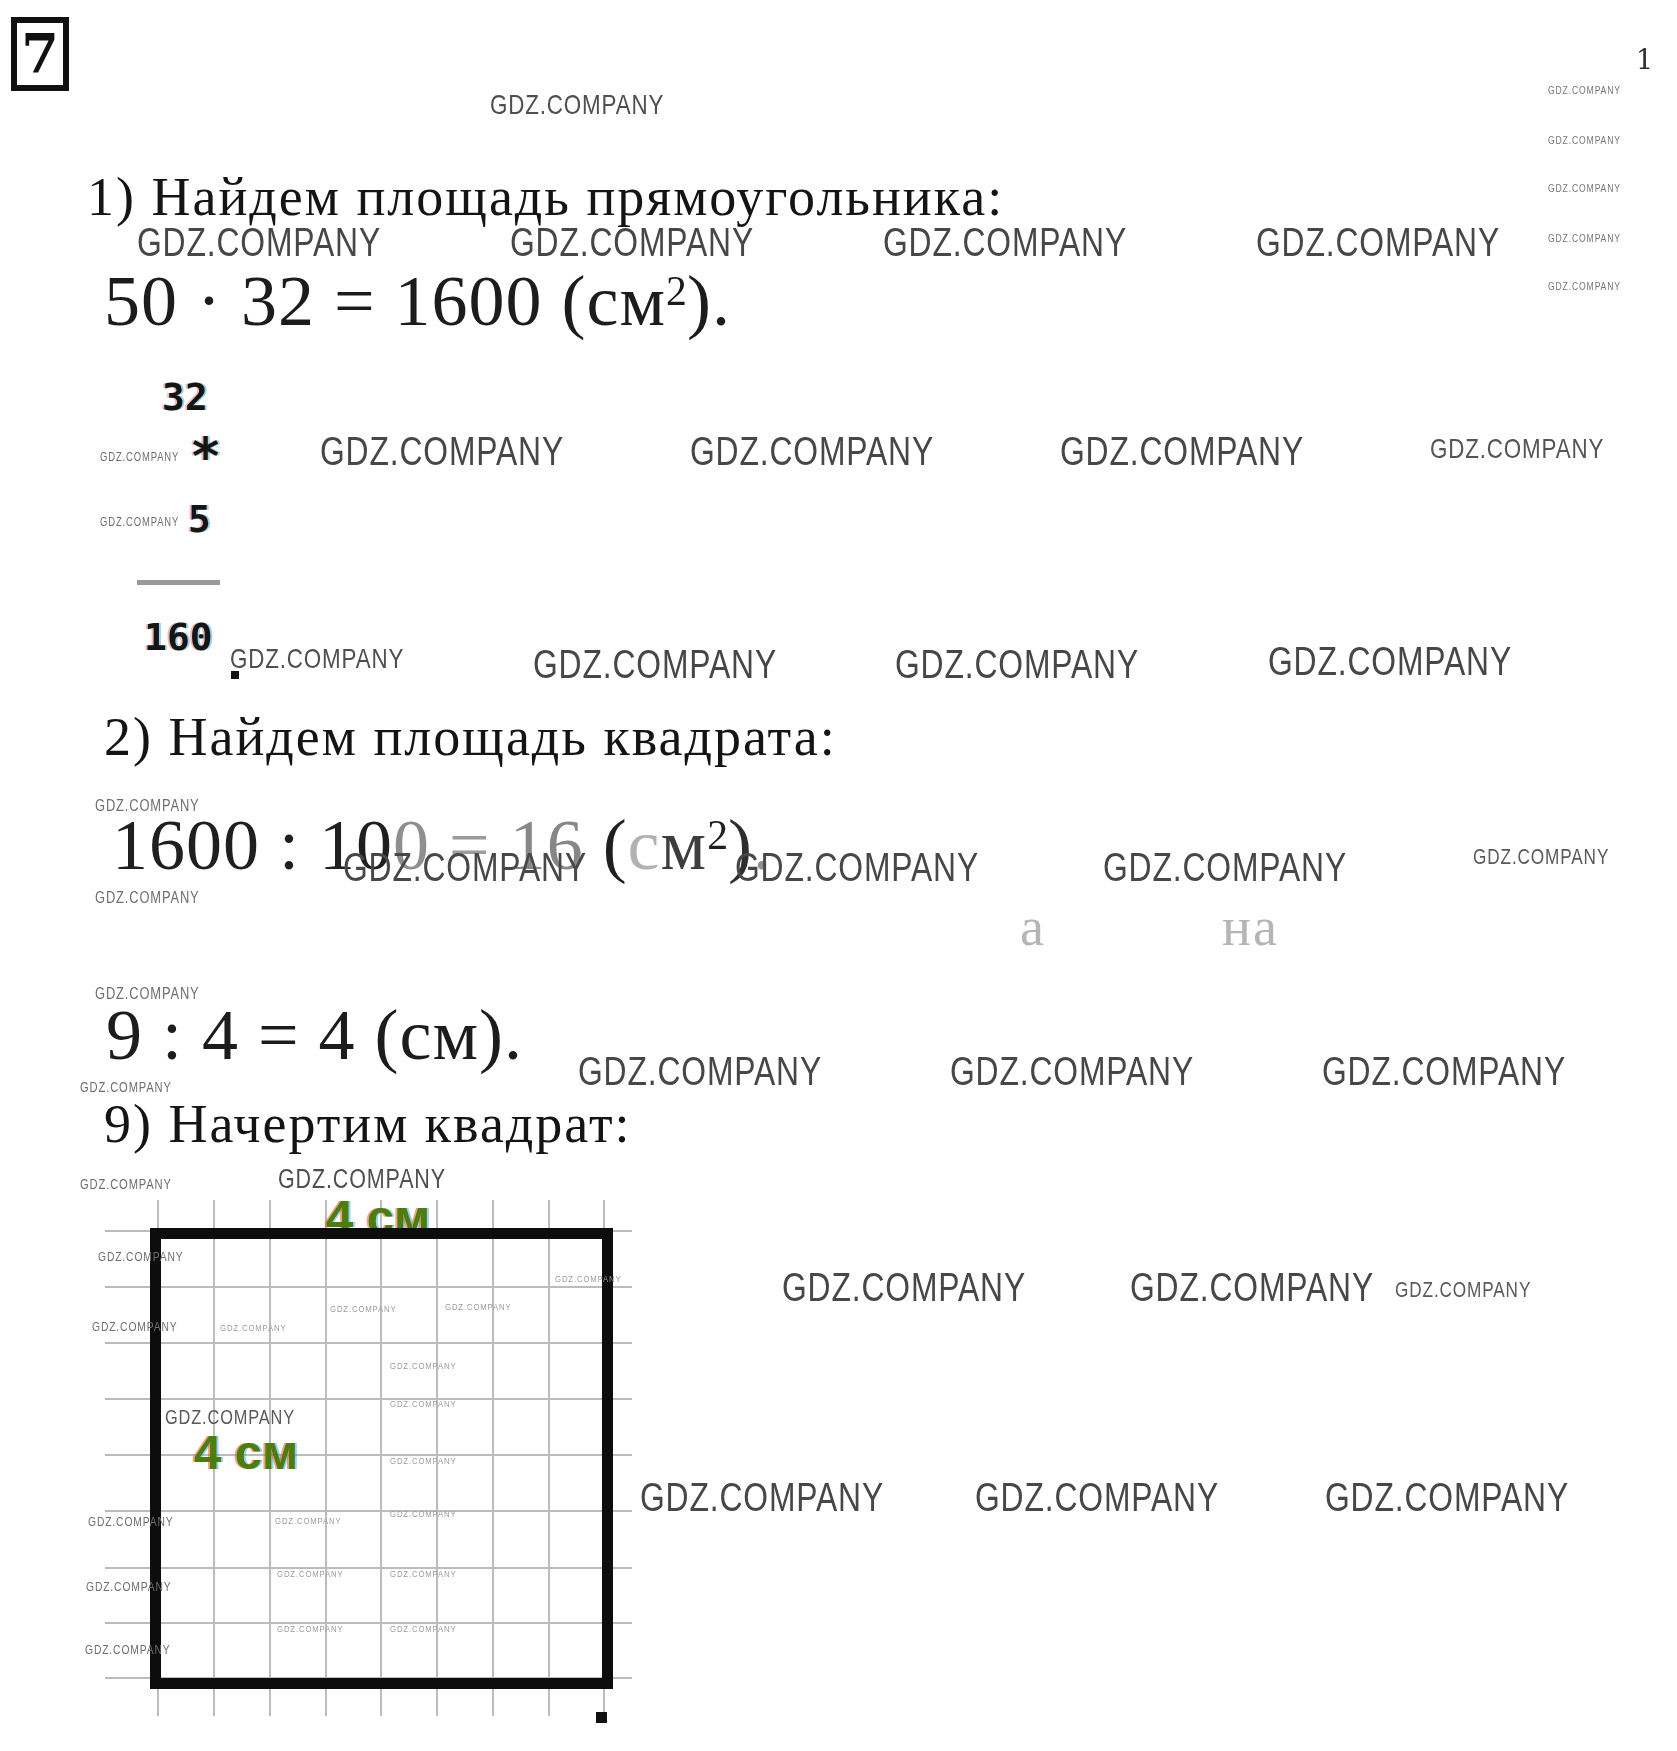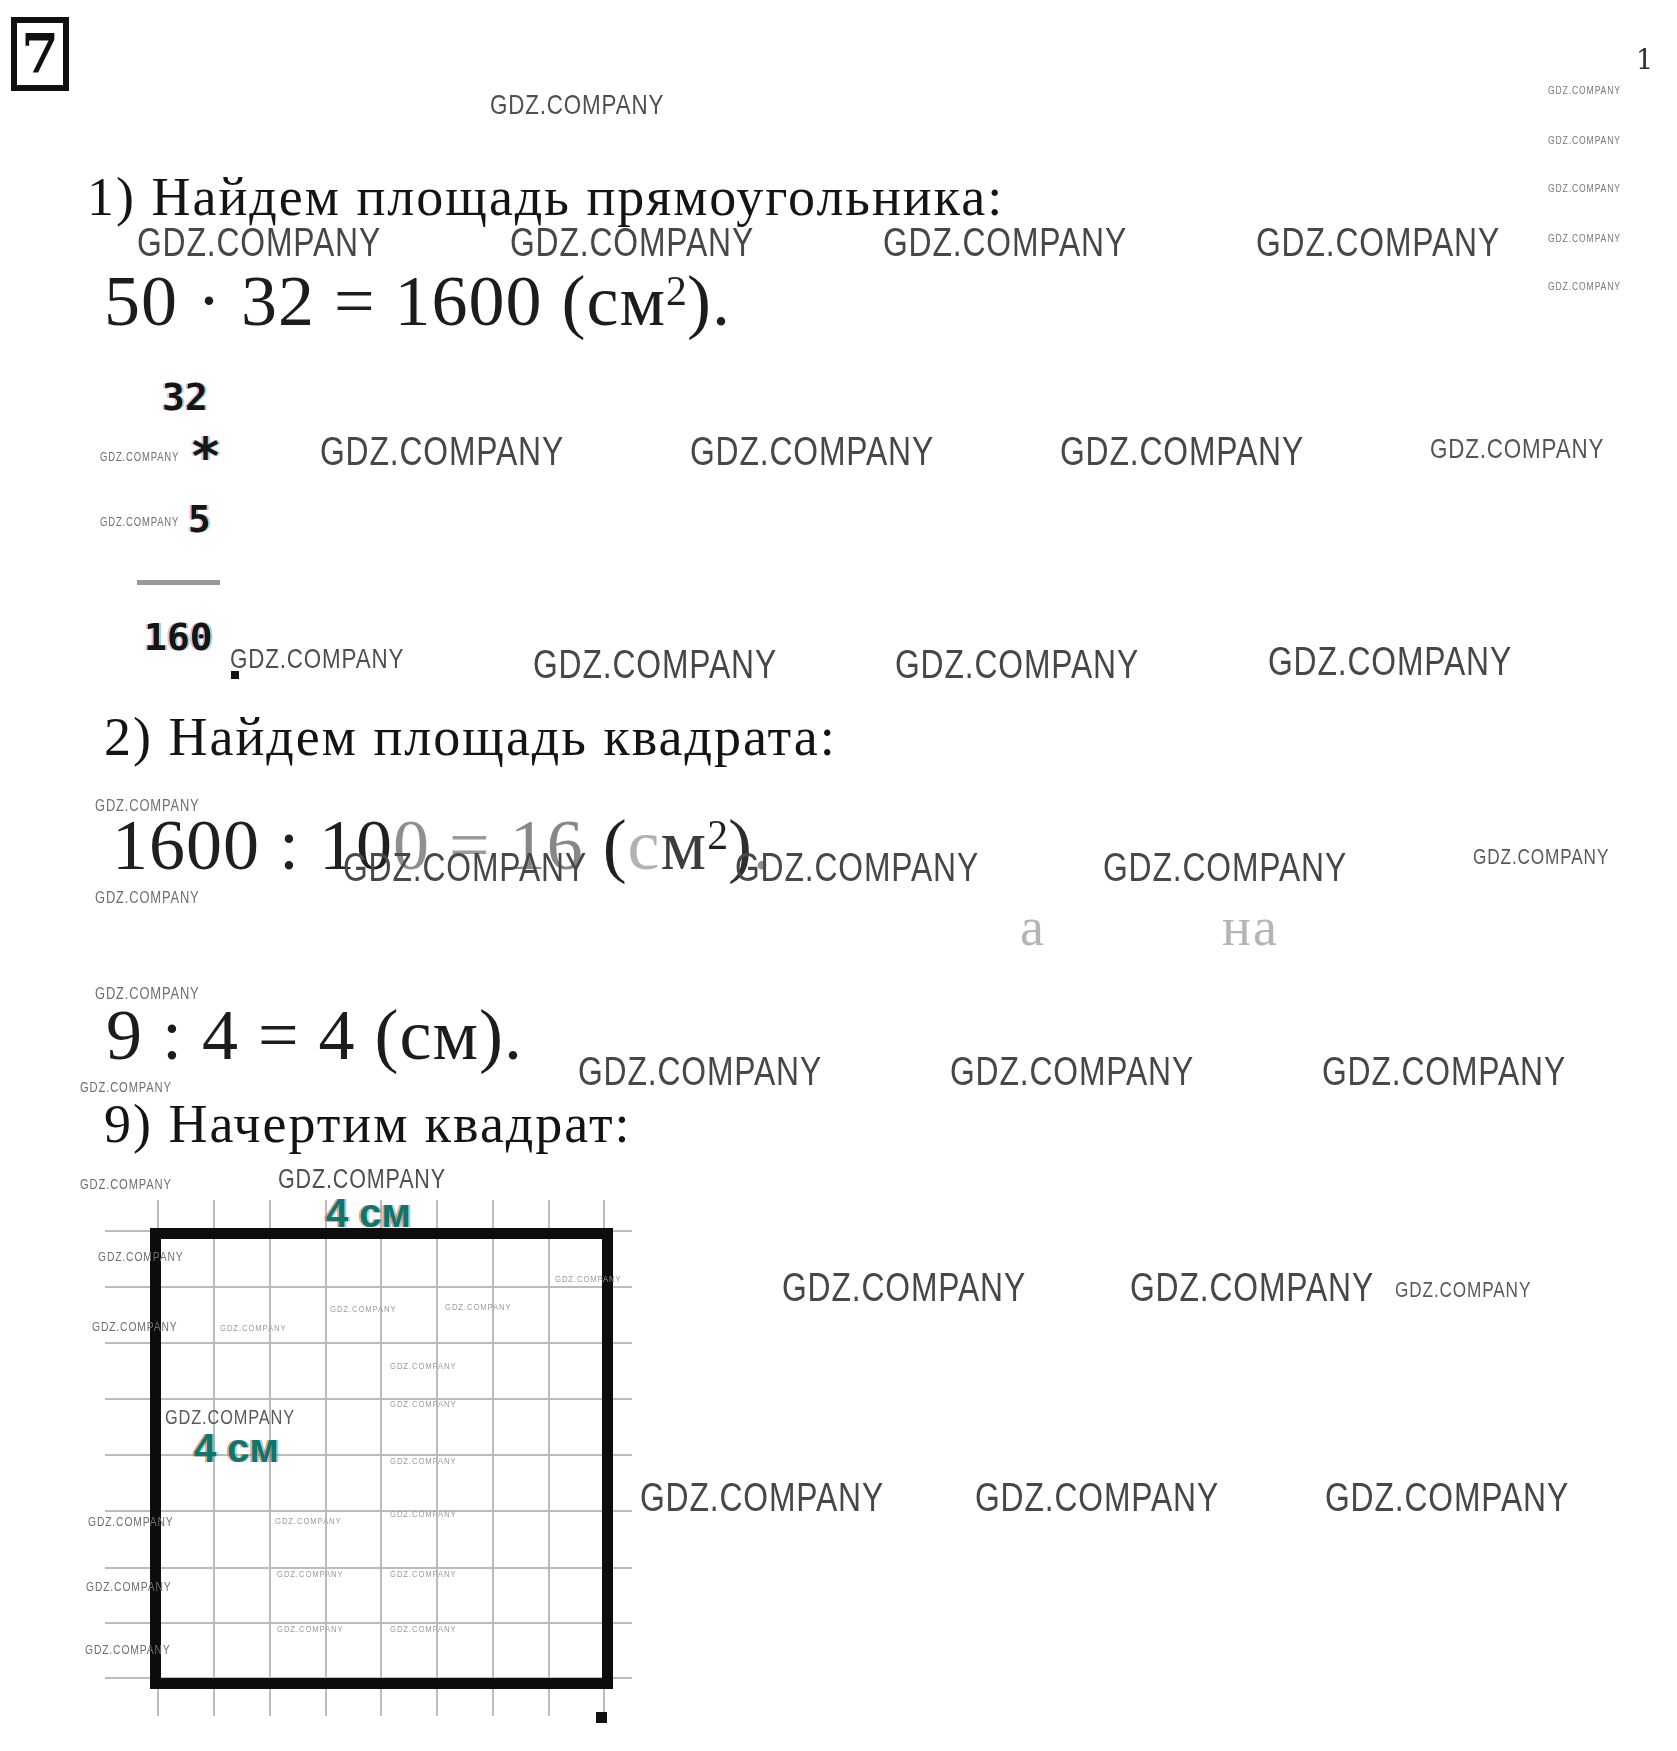--- a/index.html
+++ b/index.html
@@ -18,22 +18,22 @@
   .mult{position:absolute;font-family:"DejaVu Sans Mono",monospace;font-weight:bold;color:#151515;
         font-size:38px;line-height:1;white-space:nowrap;
         text-shadow:2px 0 0 rgba(0,150,215,0.40), -2px 0 0 rgba(215,60,40,0.35);}
   .mult-line{position:absolute;background:#999999;}
   
   .wm{position:absolute;font-family:"Liberation Sans",sans-serif;font-weight:400;line-height:1;
       white-space:nowrap;transform:scale(0.86,1.08);transform-origin:left top;letter-spacing:1px;}
   
   .gridline{position:absolute;background:#bcbcbc;}
   .square{position:absolute;border:11px solid #0d0d0d;background:transparent;}
-  .fig-label{position:absolute;font-family:"Liberation Sans",sans-serif;font-weight:bold;font-size:40px;
-             line-height:1;color:#0f766e;white-space:nowrap;
+  .fig-label{position:absolute;font-family:"Liberation Sans",sans-serif;font-weight:bold;font-size:49px;
+             line-height:1;color:#4d7c0f;white-space:nowrap;
              text-shadow:-2px 0 0 rgba(230,90,20,0.55), 2px 0 0 rgba(40,170,230,0.5);}
   .dot{position:absolute;background:#111111;}
   .ghost{position:absolute;font-size:54px;letter-spacing:2px;line-height:1.1;color:#b5b5b5;white-space:nowrap;}
 </style>
 </head>
 <body>
 
 <div class="page">
 
   <div class="task-box">

